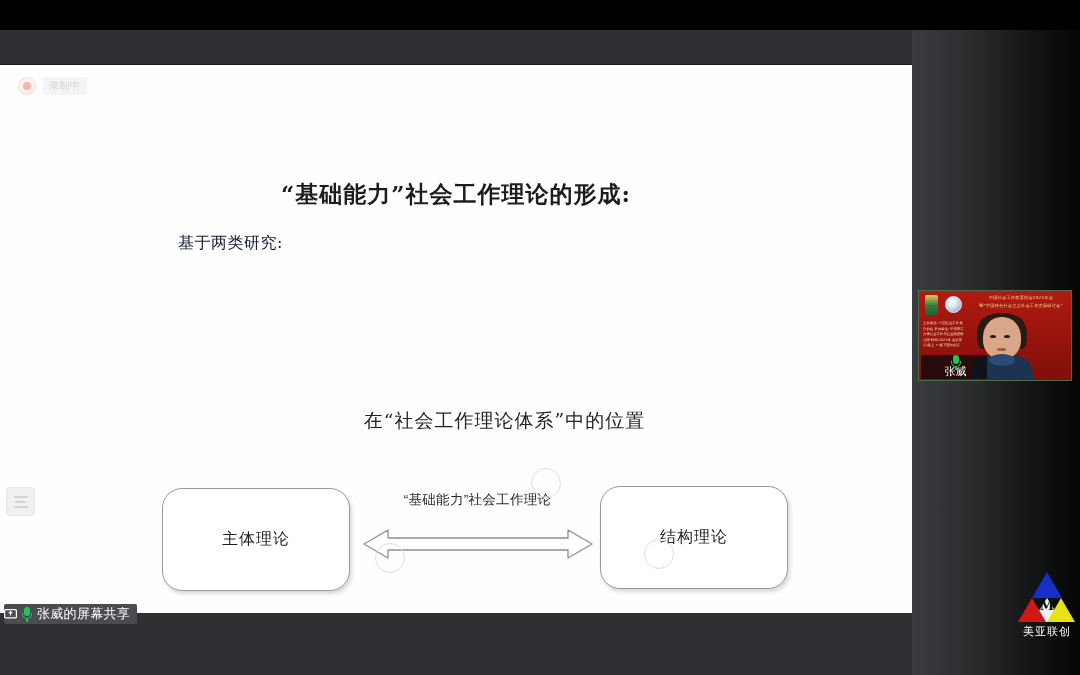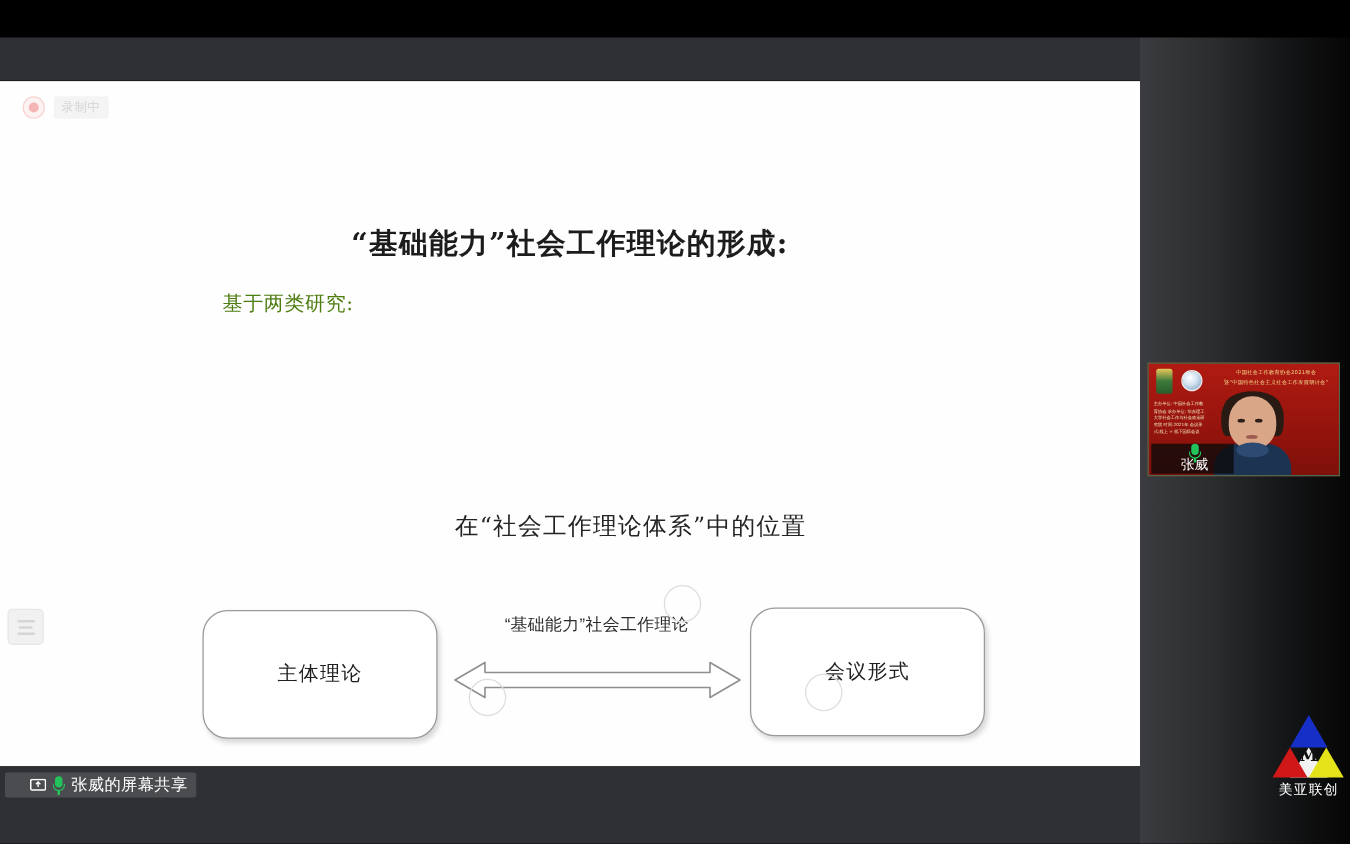--- a/index.html
+++ b/index.html
@@ -41,21 +41,21 @@
               display:flex; flex-direction:column; justify-content:center; align-items:center;
               gap:3px; opacity:.85; }
   .side-btn span { display:block; width:14px; height:2px; background:#cfcfcf; border-radius:1px; }
   .side-btn span:nth-child(2){ width:11px; }
 
   
   .slide-title { position:absolute; left:0; top:114px; width:912px; text-align:center;
                  font-size:23px; font-weight:bold; color:#1c1c1c; letter-spacing:1px;
                  font-family:"DejaVu Serif","Liberation Serif",serif; }
 
-  .lead { position:absolute; left:178px; top:168px; font-size:16px; color:#4d7c0f;
+  .lead { position:absolute; left:178px; top:168px; font-size:16px; color:#0f172a;
           font-family:"DejaVu Serif","Liberation Serif",serif; letter-spacing:.5px; }
 
   .bullets { position:absolute; left:178px; top:210px; }
   .bullet { font-size:15px; color:#2b2b2b; line-height:24px; letter-spacing:.3px;
             font-family:"DejaVu Serif","Liberation Serif",serif; white-space:nowrap; }
 
   .subhead { position:absolute; left:0; top:343px; width:1009px; text-align:center;
              font-size:19px; color:#242424; letter-spacing:1px;
              font-family:"DejaVu Serif","Liberation Serif",serif; }
 
@@ -77,23 +77,23 @@
 
   .arrow-wrap { position:absolute; left:362px; top:60px; width:232px; height:38px; }
   .circ { position:absolute; border:1.6px solid #dedede; border-radius:50%; background:transparent; }
   .circ-a { left:531px; top:3px; width:30px; height:30px; }
   .circ-b { left:375px; top:78px; width:30px; height:30px; }
   .circ-c { left:644px; top:74px; width:30px; height:30px; }
 
   
   .below-slide { position:absolute; left:0; top:613px; width:912px; height:62px; background:#2e3033; }
 
-  .share-tag { position:absolute; left:4px; top:618px; height:20px;
+  .share-tag { position:absolute; left:4px; top:604px; height:20px;
                background:#4a4c4f; display:flex; align-items:center; gap:4px;
-               padding:0 7px 0 20px; border-radius:2px; }
+               padding:0 7px 0 0; border-radius:2px; }
   .share-tag .ico { display:flex; align-items:center; }
   .share-tag-label { font-size:13px; color:#fff; letter-spacing:.3px;
                      font-family:"DejaVu Sans","Liberation Sans",sans-serif; }
 
   
   .video-tile { position:absolute; left:918px; top:290px; width:154px; height:91px;
                 border:1px solid #4d6a4f; background:#8e1f14; overflow:hidden; }
   .vid-banner { position:absolute; left:0; top:0; width:154px; height:91px;
                 background:linear-gradient(180deg,#b01b12 0%,#96140d 55%,#7d100a 100%); }
   .vid-head-text { position:absolute; left:52px; top:4px; width:100px; text-align:center;
@@ -171,21 +171,21 @@
 
       <div class="subhead">在“社会工作理论体系”中的位置</div>
 
       <div class="diagram">
 
         <div class="dbox dbox-left">
           <span class="dbox-label">主体理论</span>
         </div>
 
         <div class="dbox dbox-right">
-          <span class="dbox-label">会议形式</span>
+          <span class="dbox-label">结构理论</span>
         </div>
 
         <div class="mid-label">“基础能力”社会工作理论</div>
 
         <div class="arrow-wrap">
           <svg width="232" height="38" viewBox="0 0 232 38">
             <polygon points="2,19 26,5 26,13 206,13 206,5 230,19 206,33 206,25 26,25 26,33" fill="#ffffff" stroke="#8f8f8f" stroke-width="1.3" stroke-linejoin="round"></polygon>
           </svg>
         </div>
 

